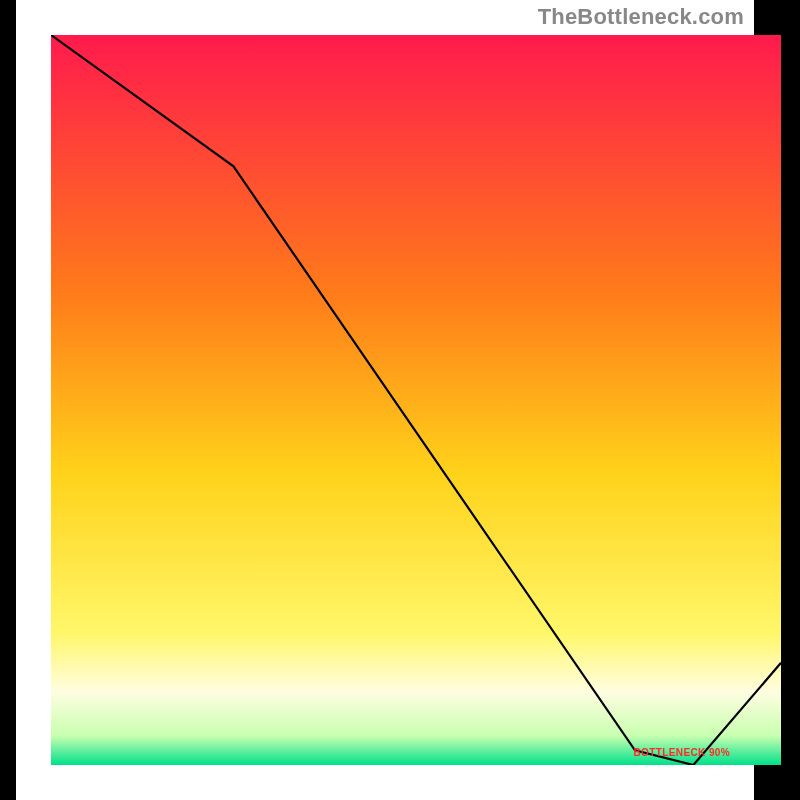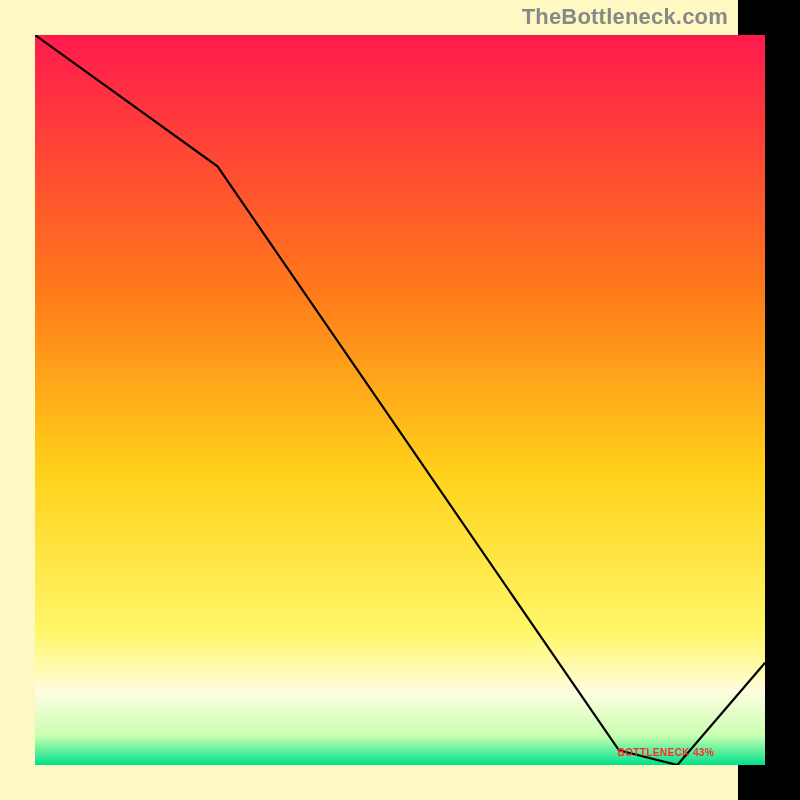--- a/index.html
+++ b/index.html
@@ -8,21 +8,22 @@
     width: 800px;
     height: 800px;
     background: #000;
     font-family: Arial, Helvetica, sans-serif;
     overflow: hidden;
   }
   .frame {
     position: relative;
     width: 738px;
     height: 800px;
-    background: #fef9c3;
+    background: #ffffff;
+    margin-left: 16px;
   }
   .watermark {
     position: absolute;
     top: 4px;
     right: 10px;
     color: #888;
     font-size: 22px;
     font-weight: 600;
     letter-spacing: 0.2px;
     user-select: none;
@@ -76,15 +77,15 @@
             <stop offset="100%" stop-color="#00e08a"></stop>
           </linearGradient>
       </defs>
       <rect x="0" y="0" width="730" height="730" fill="url(#bg-grad)"></rect>
     </svg>
 
     <svg class="curve-svg" viewBox="0 0 730 730" preserveAspectRatio="none">
       <path id="curve-path" d="M0.0 0.0 L182.5 131.4 L584.0 715.4 L642.4 730.0 L730.0 627.8" fill="none" stroke="#000" stroke-width="2.2"></path>
     </svg>
 
-    <div class="bottom-label" style="left: 582.4px; top: 712px;">BOTTLENECK 43%</div>
+    <div class="bottom-label" style="left: 582.4px; top: 712px;">BOTTLENECK 90%</div>
   </div>
 </div>
 
 </body></html>

